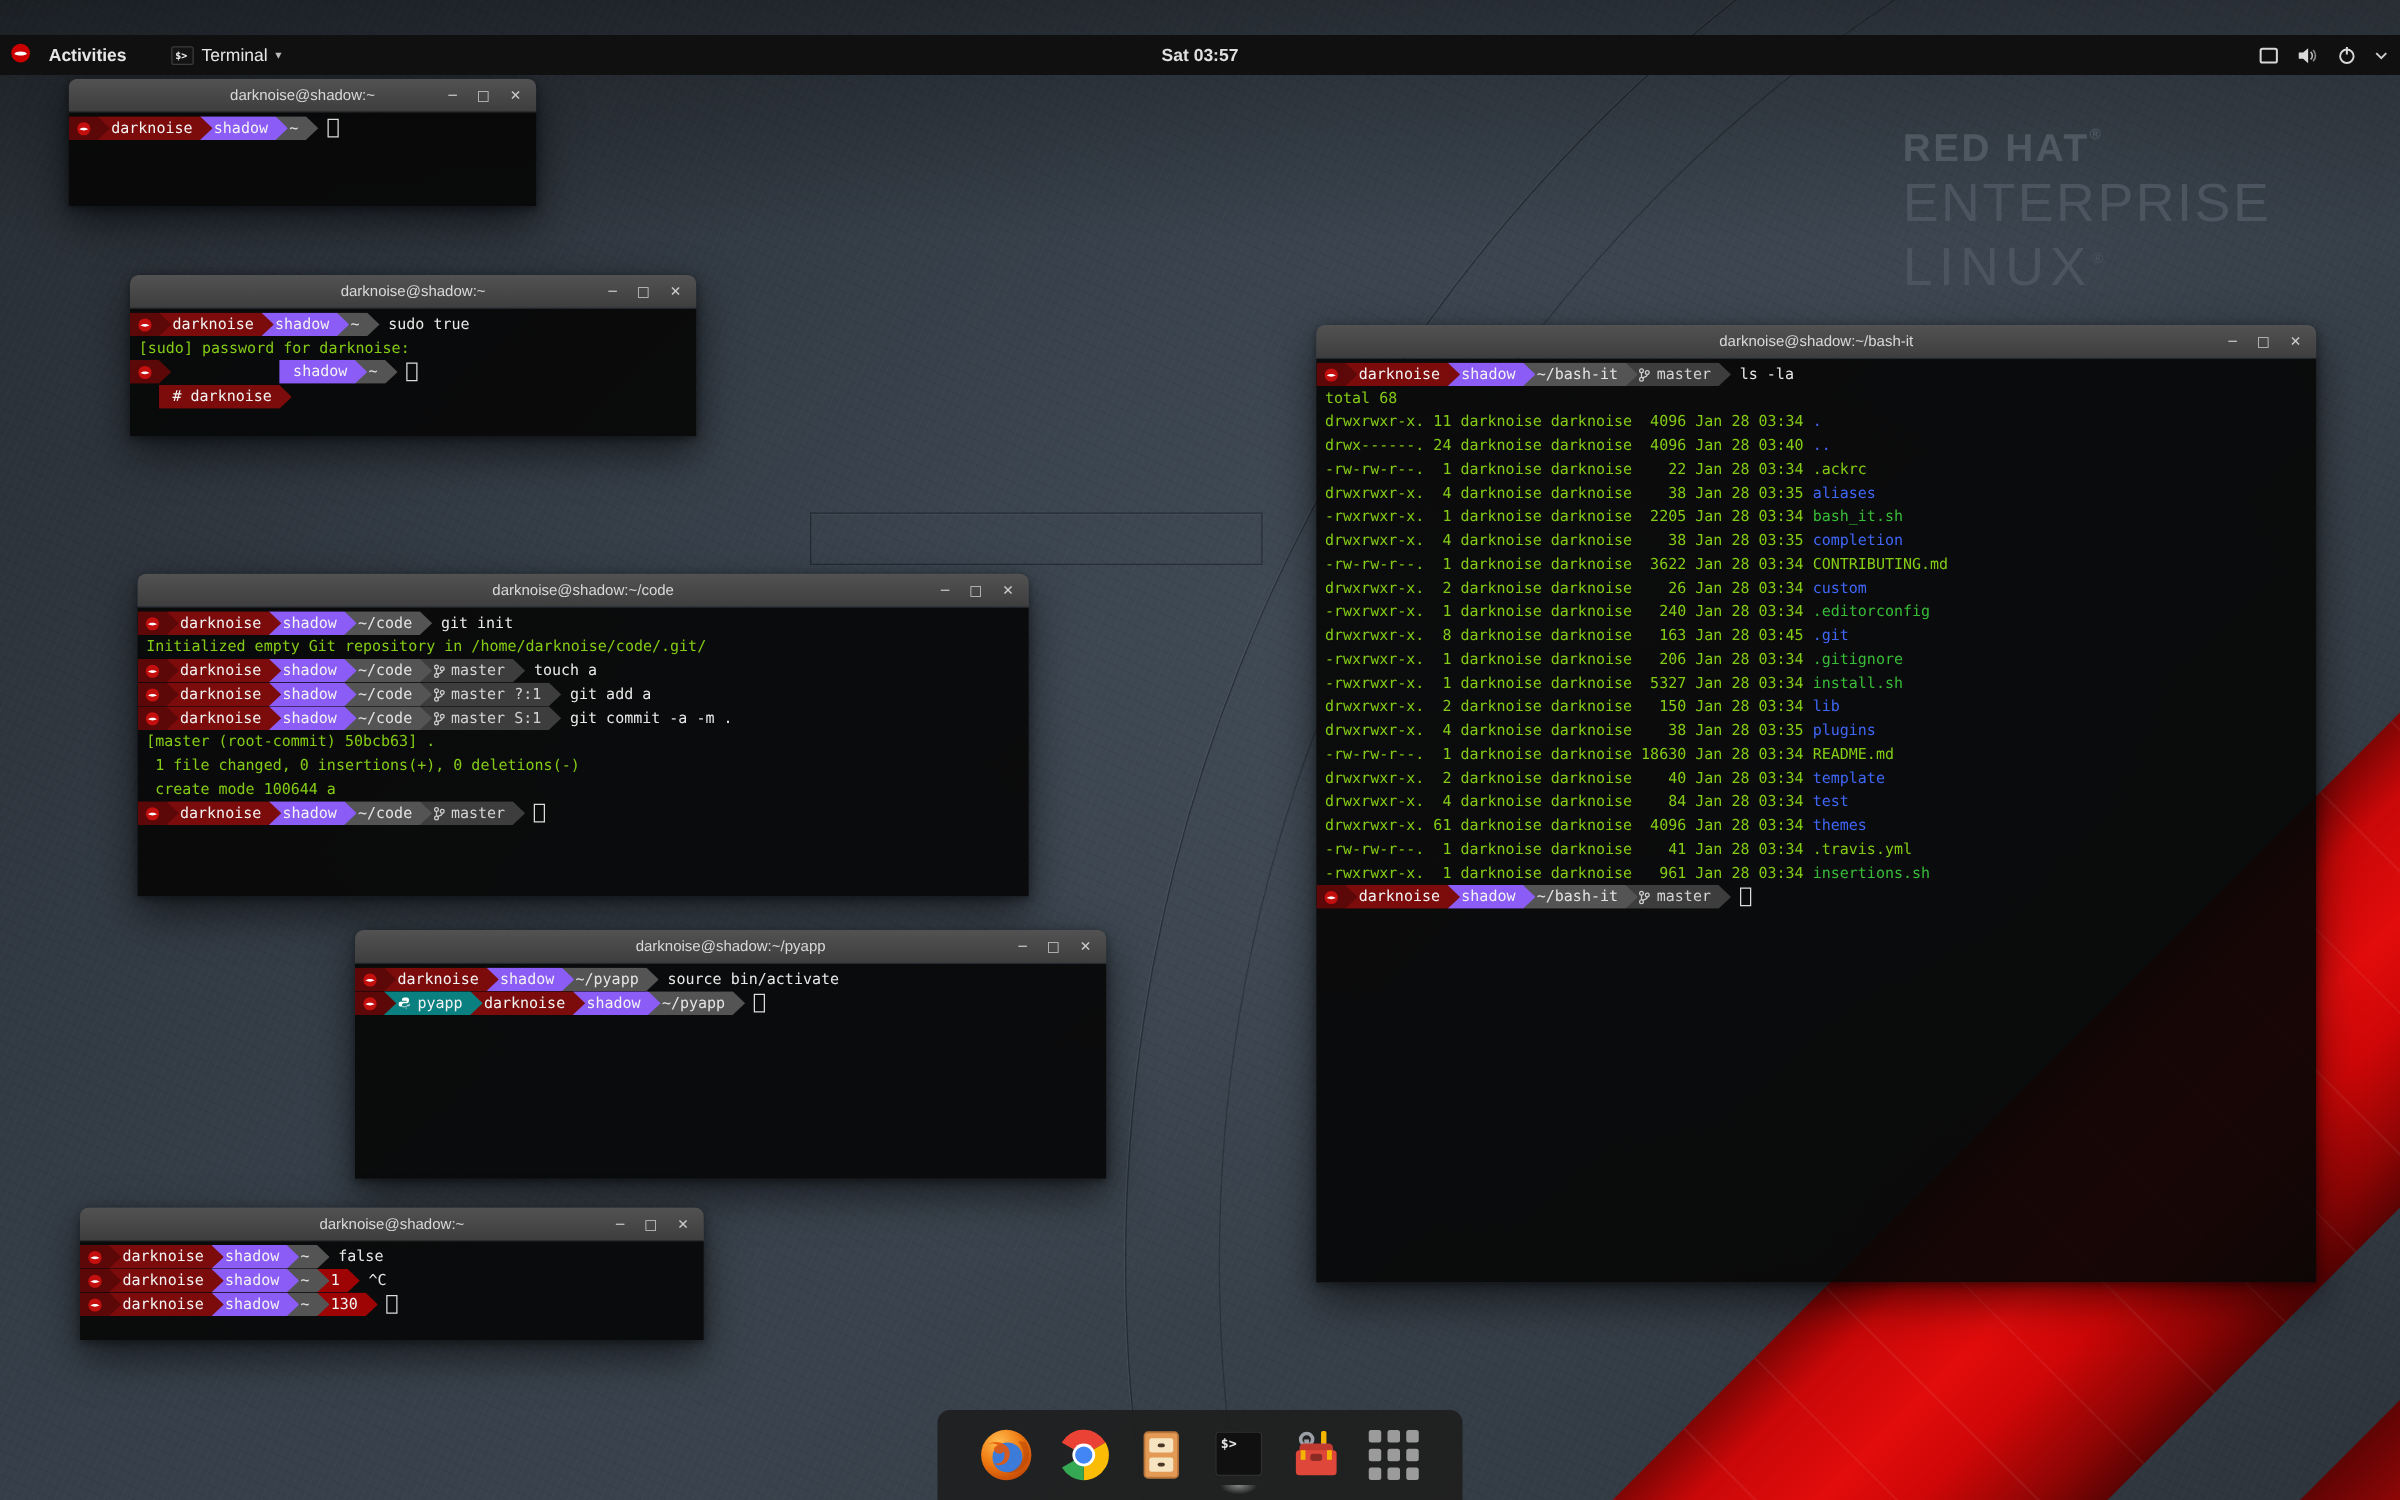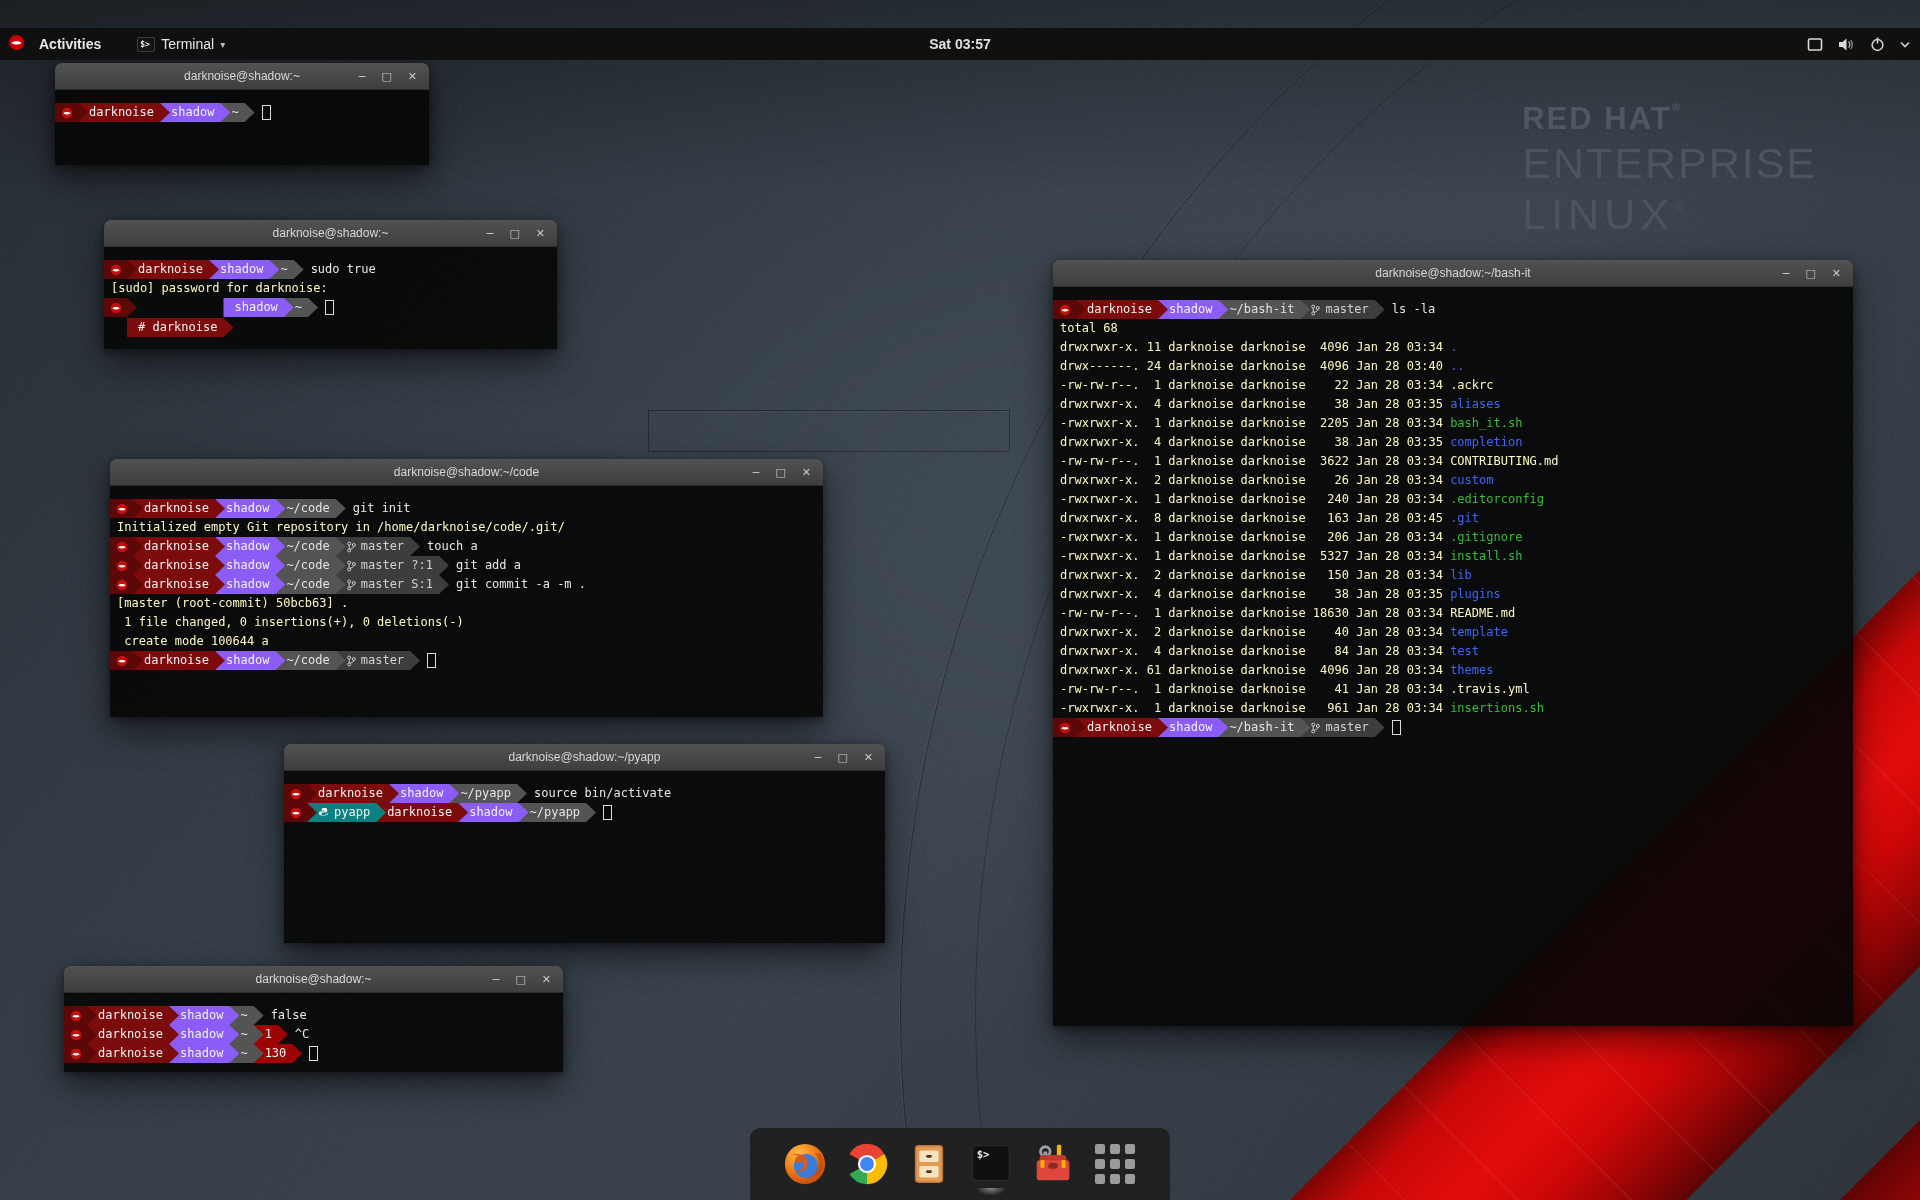--- a/index.html
+++ b/index.html
@@ -56,39 +56,39 @@
   .tb-right svg { display:block; }
 
   
   .window { position:absolute; border-radius:8px 8px 0 0; box-shadow:0 14px 34px rgba(0,0,0,0.55), 0 2px 8px rgba(0,0,0,0.4); z-index:10; }
   .titlebar { height:27px; background:linear-gradient(#525252,#3e3e3e); border-radius:7px 7px 0 0;
     position:relative; display:flex; align-items:center; justify-content:center; border-bottom:1px solid #2c2c2c; }
   .titlebar .wtitle { font-size:12px; font-weight:normal; color:#d8d8d8; }
   .tb-btns { position:absolute; right:12px; top:0; bottom:0; display:flex; align-items:center; gap:16px; }
   .tb-btn { color:#cccccc; font-size:11px; font-family:"DejaVu Sans", sans-serif; line-height:27px; }
   .tbody { position:absolute; top:27px; left:0; right:0; bottom:0; background:rgba(7,7,7,0.92);
-    font:12px/19px "DejaVu Sans Mono", monospace; color:#d4d4d4; overflow:hidden; padding-top:13px; }
+    font:12px/19px "DejaVu Sans Mono", monospace; color:#d4d4d4; overflow:hidden; padding-top:3px; }
 
   .trow { height:19px; display:flex; align-items:center; white-space:pre; }
   .trow.outrow { padding-left:7px; }
   .seg { display:inline-flex; align-items:center; height:19px; padding:0 16px 0 11px; margin-right:-10px;
     position:relative; color:#f2f2f2;
     clip-path:polygon(0 0, calc(100% - 10px) 0, 100% 50%, calc(100% - 10px) 100%, 0 100%); }
   .seg svg { margin-right:5px; }
   .sg-hat  { background:#5d0808; padding:0 15px 0 6px; }
   .sg-hat svg { margin-right:0; }
   .sg-user { background:#7c0b0b; }
   .sg-host { background:#8b5cf6; }
   .sg-path { background:#545454; color:#e4e4e4; }
   .sg-git  { background:#3d3d3d; color:#d2d2d2; }
   .sg-exit { background:#9e0404; }
   .sg-venv { background:#0b8080; }
   .cmd { margin-left:17px; color:#e8e8e8; }
   .cursor { display:inline-block; width:9px; height:15px; border:1px solid #dcdcdc; margin-left:17px; }
-  .c-t { color:#fef9c3; } .c-d { color:#3f66f5; } .c-e { color:#38bd38; }
+  .c-t { color:#84cc16; } .c-d { color:#3f66f5; } .c-e { color:#38bd38; }
 
   
   .dash { position:absolute; left:750px; top:1128px; width:420px; height:72px; z-index:50;
     background:rgba(30,30,30,0.92); border-radius:10px 10px 0 0; display:flex; align-items:center; justify-content:center; gap:14px; }
   .dock-item { width:48px; height:48px; position:relative; display:flex; align-items:center; justify-content:center; }
   .dock-item svg { display:block; }
   .glow { position:absolute; left:4px; right:4px; bottom:-10px; height:10px;
     background:radial-gradient(50% 100% at 50% 0%, rgba(220,220,220,0.55), rgba(220,220,220,0) 75%); }
   .grid-icon { display:grid; grid-template-columns:repeat(3,10px); grid-template-rows:repeat(3,10px); gap:5px; }
   .grid-icon i { background:#9b9b9b; border-radius:2px; }

